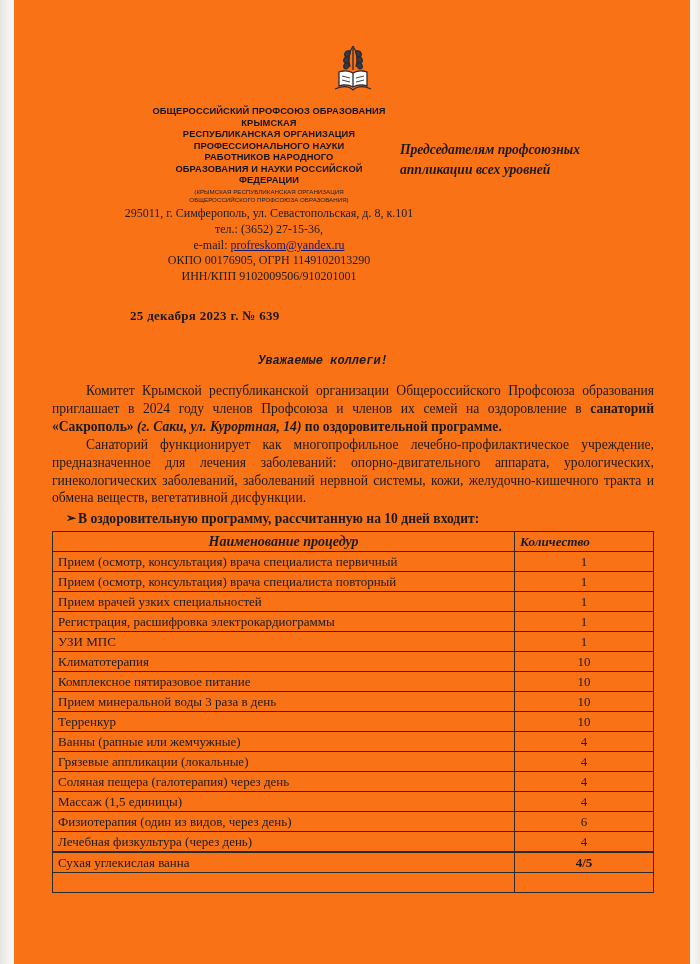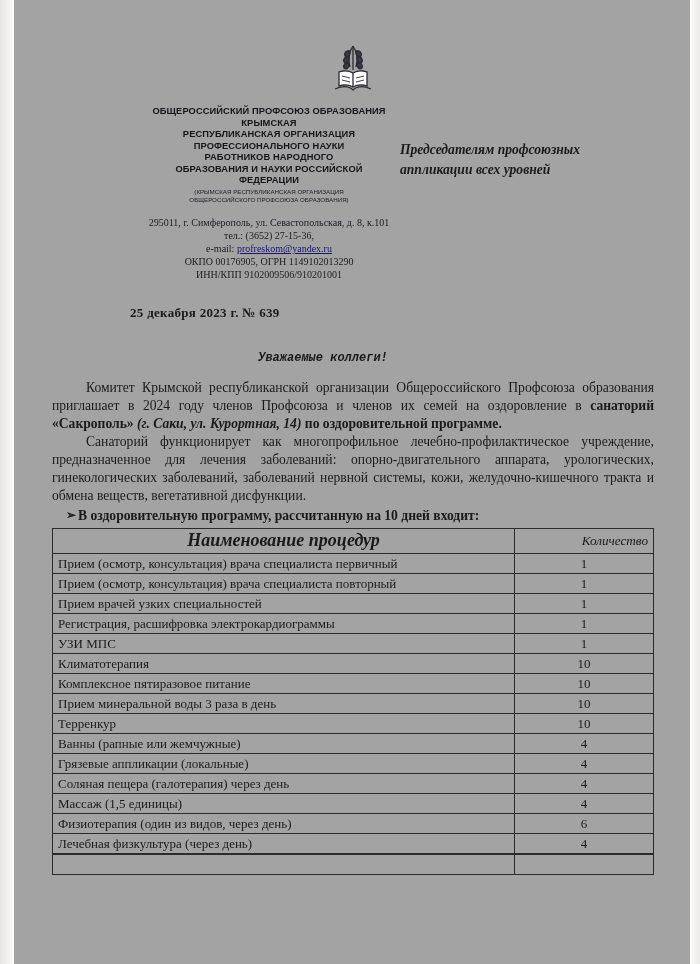--- a/index.html
+++ b/index.html
@@ -11,21 +11,21 @@
     width: 700px;
     height: 964px;
     overflow: hidden;
     font-family: "Liberation Serif", serif;
     color: #1a1a1a;
   }
   .page {
     position: relative;
     width: 700px;
     height: 964px;
-    background: #a3a3a3;
+    background: #f97316;
     box-sizing: border-box;
     padding: 18px 46px 0 52px;
   }
   
   .page:before {
     content: "";
     position: absolute;
     left: 0; top: 0; bottom: 0;
     width: 14px;
     background: linear-gradient(90deg, #e6e5e1 0%, #fbfbf9 100%);
@@ -68,23 +68,23 @@
   .org-title div { margin: 0.6px 0; }
   .org-sub {
     font-family: "Liberation Sans", sans-serif;
     font-size: 6.2px;
     margin-top: 2px;
     line-height: 1.22;
     color: #20202a;
   }
   .org-contacts {
     font-family: "Liberation Serif", serif;
-    font-size: 10px;
+    font-size: 12px;
     line-height: 1.3;
-    margin-top: 13px;
+    margin-top: 3px;
     color: #1b1b22;
   }
   .org-contacts a,
   .org-contacts .mail {
     color: #16166b;
     text-decoration: underline;
   }
 
   .addressee {
     position: absolute;
@@ -152,26 +152,26 @@
   table.proc td, table.proc th {
     border: 1px solid #2b2b2b;
     padding: 1px 5px;
     line-height: 1.22;
     height: 17px;
   }
   table.proc th.name {
     text-align: center;
     font-style: italic;
     font-weight: bold;
-    font-size: 18px;
+    font-size: 14px;
   }
   table.proc th.qty {
-    text-align: right;
+    text-align: left;
     font-style: italic;
-    font-weight: normal;
+    font-weight: bold;
     font-size: 13.2px;
     width: 128px;
   }
   table.proc td.qty {
     text-align: center;
     width: 128px;
   }
 
   .footnote {
     font-size: 13.4px;
@@ -341,20 +341,24 @@
       <tr>
           <td>Лечебная физкультура (через день)</td>
           <td class="qty">4</td>
         </tr>
     </tbody>
   </table>
 
 
   <table class="extra">
     <tbody>
+      <tr>
+        <td>Сухая углекислая ванна</td>
+        <td class="qty">4/5</td>
+      </tr>
       <tr class="cut-row">
         <td></td>
         <td class="qty"></td>
       </tr>
     </tbody>
   </table>
 
 </div>
 
 </body></html>

